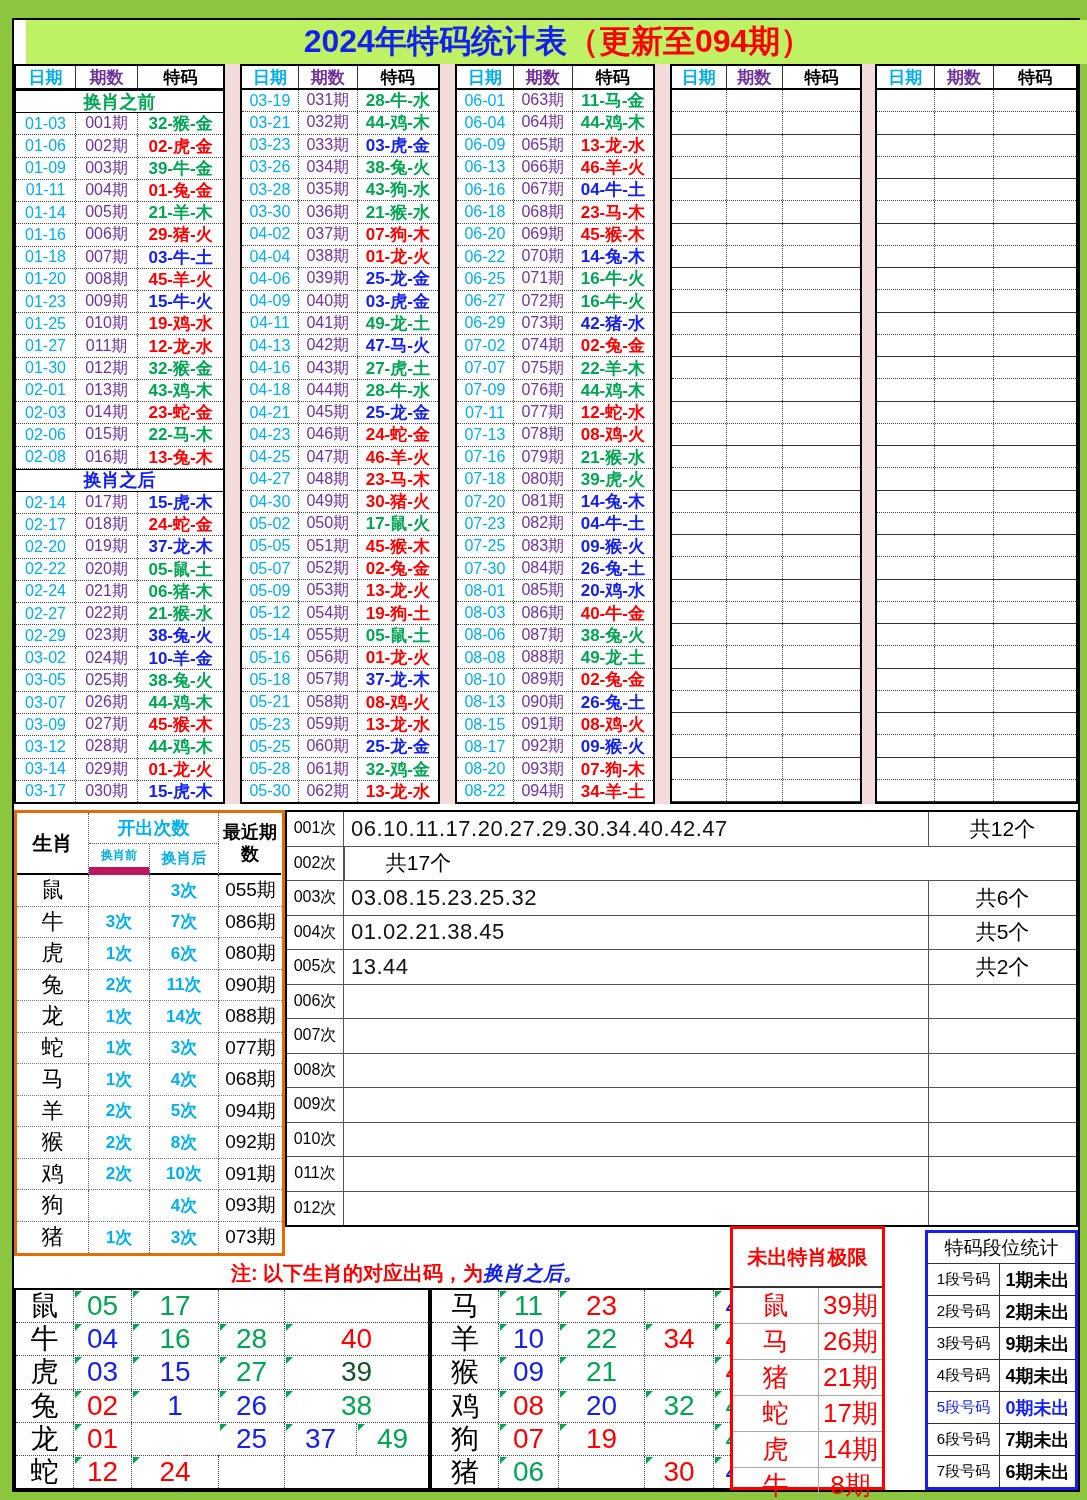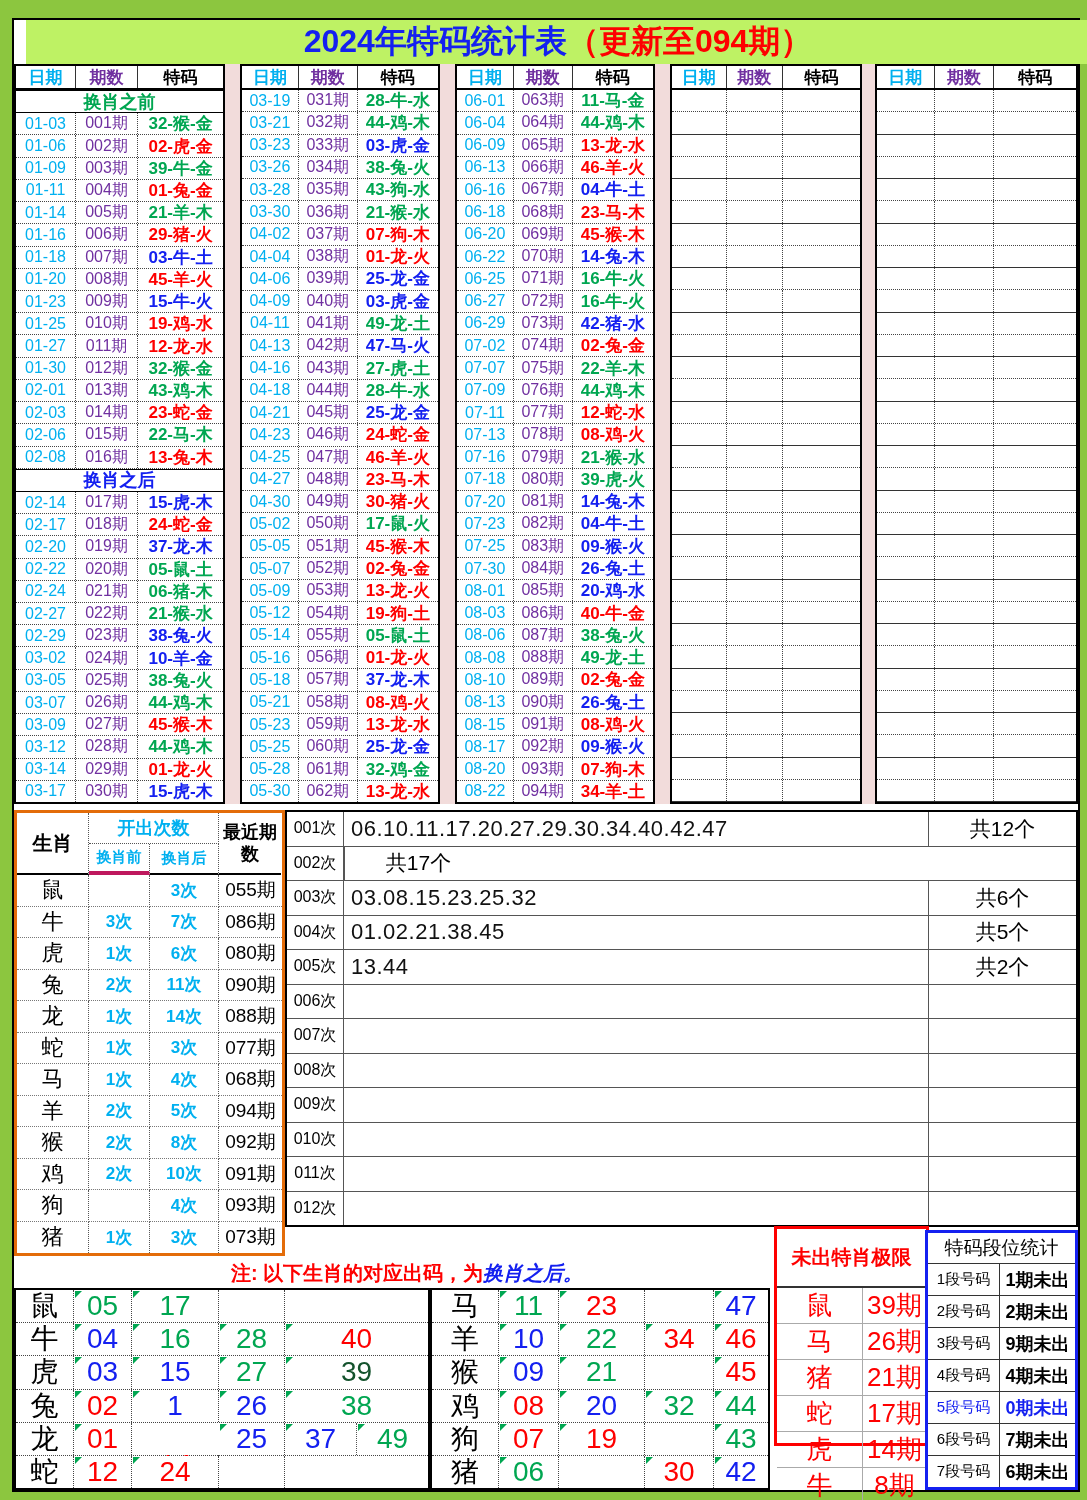--- a/index.html
+++ b/index.html
@@ -30,21 +30,21 @@
 .band{flex:1;display:flex;align-items:center;justify-content:center;font-weight:bold;font-size:18px;}
 .band-g{color:var(--g);}
 .band-b{color:var(--b);}
 
 .zodiac-table{position:absolute;left:0;top:790px;width:271px;height:446px;border:3px solid var(--orange);background:#fff;display:grid;grid-template-columns:72px 61px 69px 1fr;grid-template-rows:31px 31px repeat(12,1fr);}
 .zcell{display:flex;align-items:center;justify-content:center;min-height:0;}
 .zh{font-weight:bold;}
 .zh-zodiac{grid-column:1;grid-row:1/3;font-size:20px;border-right:1px dotted #555;border-bottom:2px solid #000;}
 .zh-count{grid-column:2/4;grid-row:1;font-size:18px;color:var(--cyan);border-right:1px dotted #555;border-bottom:1px dotted #555;}
 .zh-recent{grid-column:4;grid-row:1/3;font-size:18px;border-bottom:2px solid #000;text-align:center;line-height:1.25;width:62px;justify-self:stretch;}
-.zh-before{grid-column:2;grid-row:2;font-size:15px;color:var(--cyan);border-right:1px dotted #555;border-bottom:4px solid #be185d;}
+.zh-before{grid-column:2;grid-row:2;font-size:12px;color:var(--cyan);border-right:1px dotted #555;border-bottom:8px solid #be185d;}
 .zh-after{grid-column:3;grid-row:2;font-size:15px;color:var(--cyan);border-right:1px dotted #555;border-bottom:2px solid #000;}
 .z-name{font-size:22px;color:#000;border-right:1px dotted #555;border-bottom:1px dotted #777;}
 .z-cnt{font-size:17px;font-weight:bold;color:var(--cyan);border-right:1px dotted #555;border-bottom:1px dotted #777;}
 .z-recent{font-size:19px;color:#000;border-bottom:1px dotted #777;}
 .zodiac-table > :nth-last-child(-n+4){border-bottom:none;}
 
 .freq-table{position:absolute;left:271px;top:790px;width:793px;height:417px;border:2px solid #000;background:#fff;display:flex;flex-direction:column;}
 .f-row{flex:1;display:flex;min-height:0;border-bottom:1px solid #555;}
 .f-row:last-child{border-bottom:none;}
 .f-label{width:57px;display:flex;align-items:center;justify-content:center;font-size:16px;border-right:1px solid #555;}
@@ -61,21 +61,21 @@
 .bg-row{flex:1;display:flex;min-height:0;border-bottom:1px dotted #444;}
 .bg-row:last-child{border-bottom:none;}
 .bg-name{display:flex;align-items:center;justify-content:center;font-size:28px;color:#000;border-right:1px dotted #444;}
 .bg-cell{position:relative;display:flex;align-items:center;justify-content:center;font-size:28px;border-right:1px dotted #444;overflow:hidden;}
 .bg-cell:last-child{border-right:none;}
 .mark::before{content:"";position:absolute;left:1px;top:1px;border-top:7px solid var(--g);border-right:7px solid transparent;}
 .split{display:flex;width:100%;height:100%;}
 .split>span{flex:1;position:relative;display:flex;align-items:center;justify-content:center;}
 .split>span+span{border-left:1px dotted #555;}
 
-.red-table{position:absolute;left:760px;top:1206px;width:155px;height:220px;border:3px solid #fe0000;background:#fff;display:flex;flex-direction:column;}
+.red-table{position:absolute;left:716px;top:1206px;width:155px;height:264px;border:3px solid #fe0000;background:#fff;display:flex;flex-direction:column;}
 .red-title{flex:0 0 59px;display:flex;align-items:center;justify-content:center;font-size:20px;font-weight:bold;color:var(--r);border-bottom:2px solid #333;}
 .red-rows{flex:1;display:flex;flex-direction:column;}
 .r-row{flex:1;display:flex;min-height:0;border-bottom:1px solid #aaa;}
 .r-row:last-child{border-bottom:none;}
 .r-zodiac{width:86px;display:flex;align-items:center;justify-content:center;font-size:26px;color:var(--r);border-right:1px solid #aaa;}
 .r-period{flex:1;display:flex;align-items:center;justify-content:center;font-size:26px;color:var(--r);}
 
 .blue-table{position:absolute;left:911px;top:1210px;width:153px;height:260px;border:3px solid #1420f0;background:#fff;display:flex;flex-direction:column;}
 .blue-title{flex:0 0 31px;display:flex;align-items:center;justify-content:center;font-size:19px;color:#000;border-bottom:1px solid #333;}
 .b-row{flex:1;display:flex;min-height:0;border-bottom:1px solid #333;}

